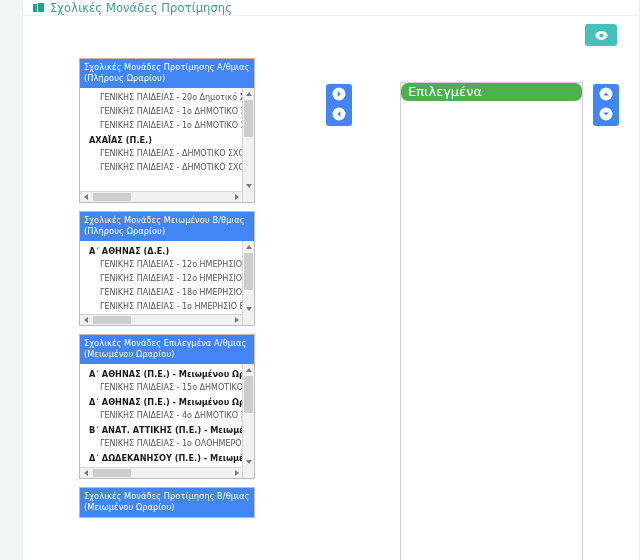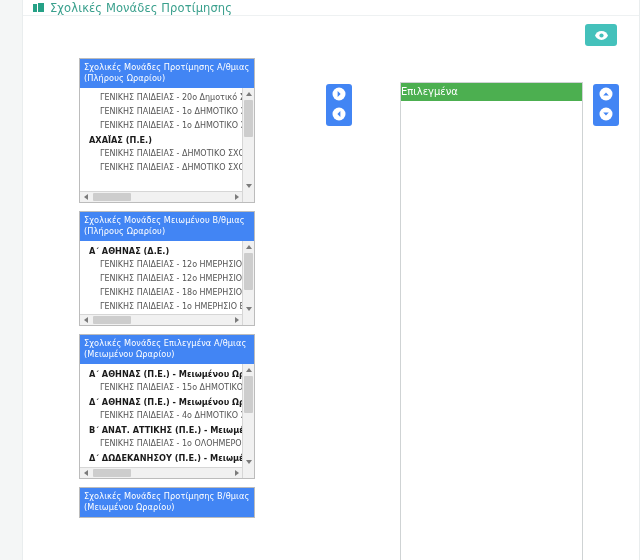--- a/index.html
+++ b/index.html
@@ -216,23 +216,24 @@
     position: absolute;
     left: 377px; top: 66px;
     width: 183px;
     height: 494px;
     background: #ffffff;
     border: 1px solid #cfd3d4;
   }
   .selected-head {
     background: #4caf50;
     color: #ffffff;
-    font-size: 10px;
+    font-size: 13px;
     line-height: 11px;
-    padding: 3px 5px 4px 0;
+    padding: 3px 5px 4px 7px;
+    border-radius: 7px;
   }
   .selected-items {
     height: calc(100% - 18px);
     overflow: hidden;
   }
 
   
   .order-btns {
     position: absolute;
     left: 570px; top: 68px;

